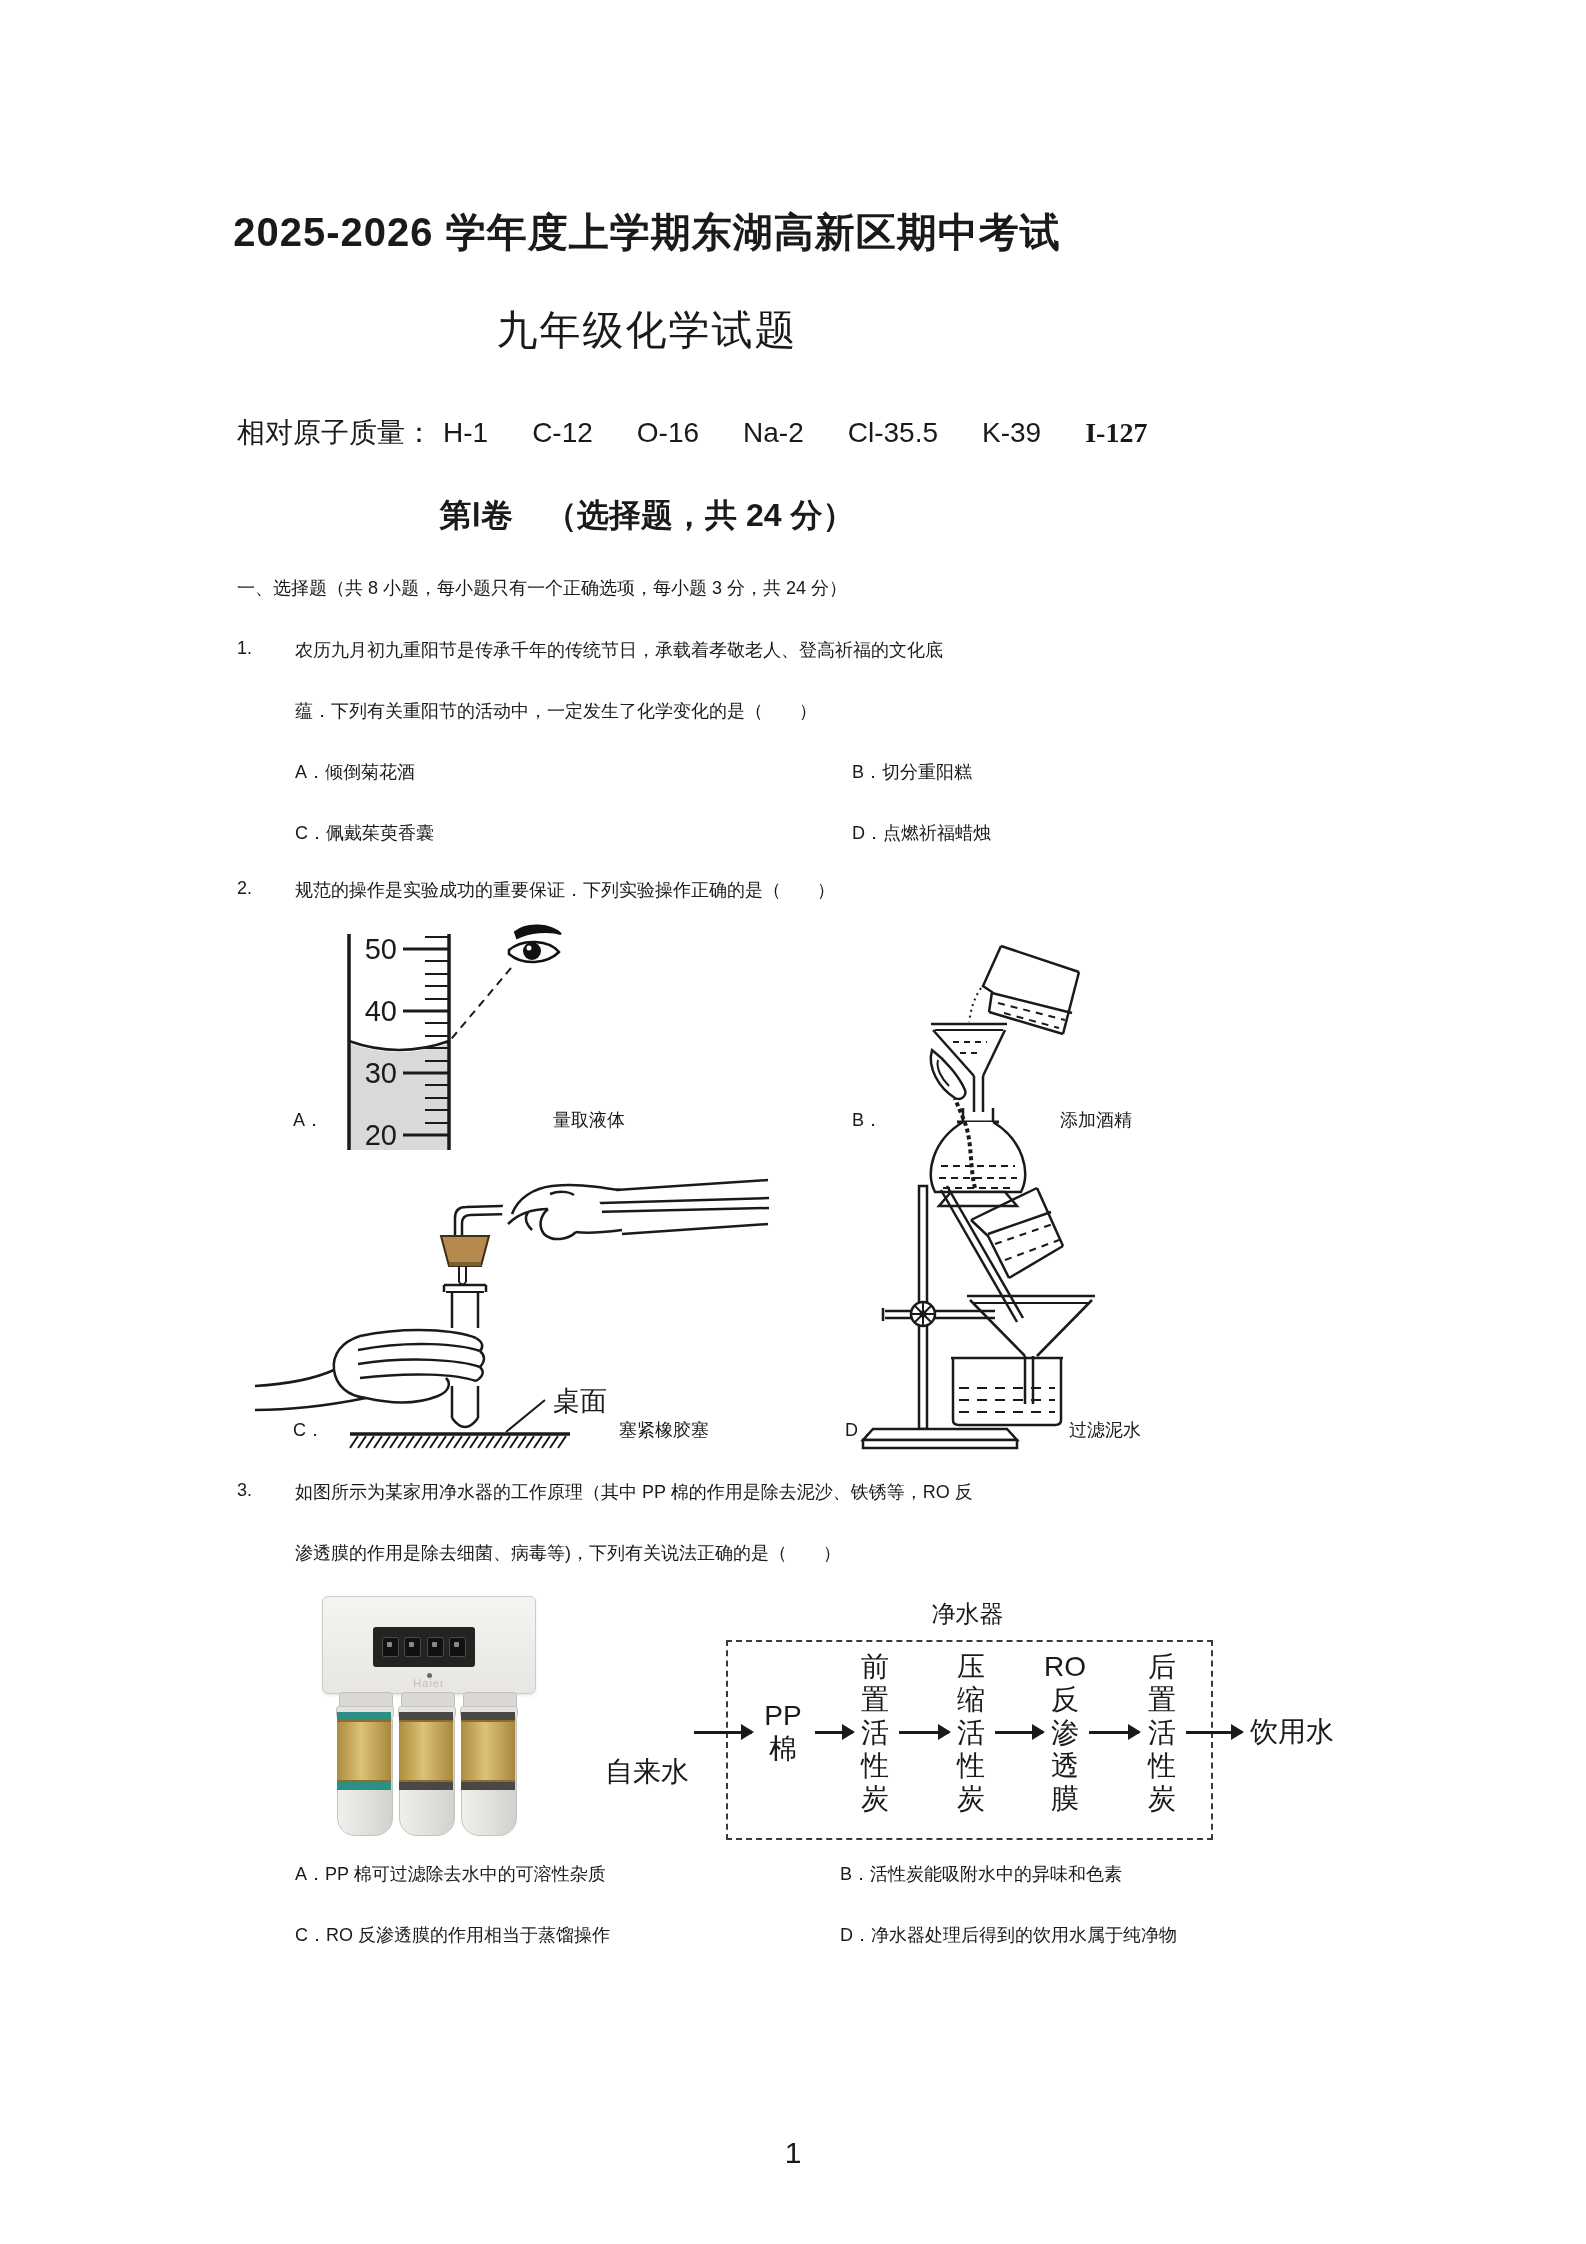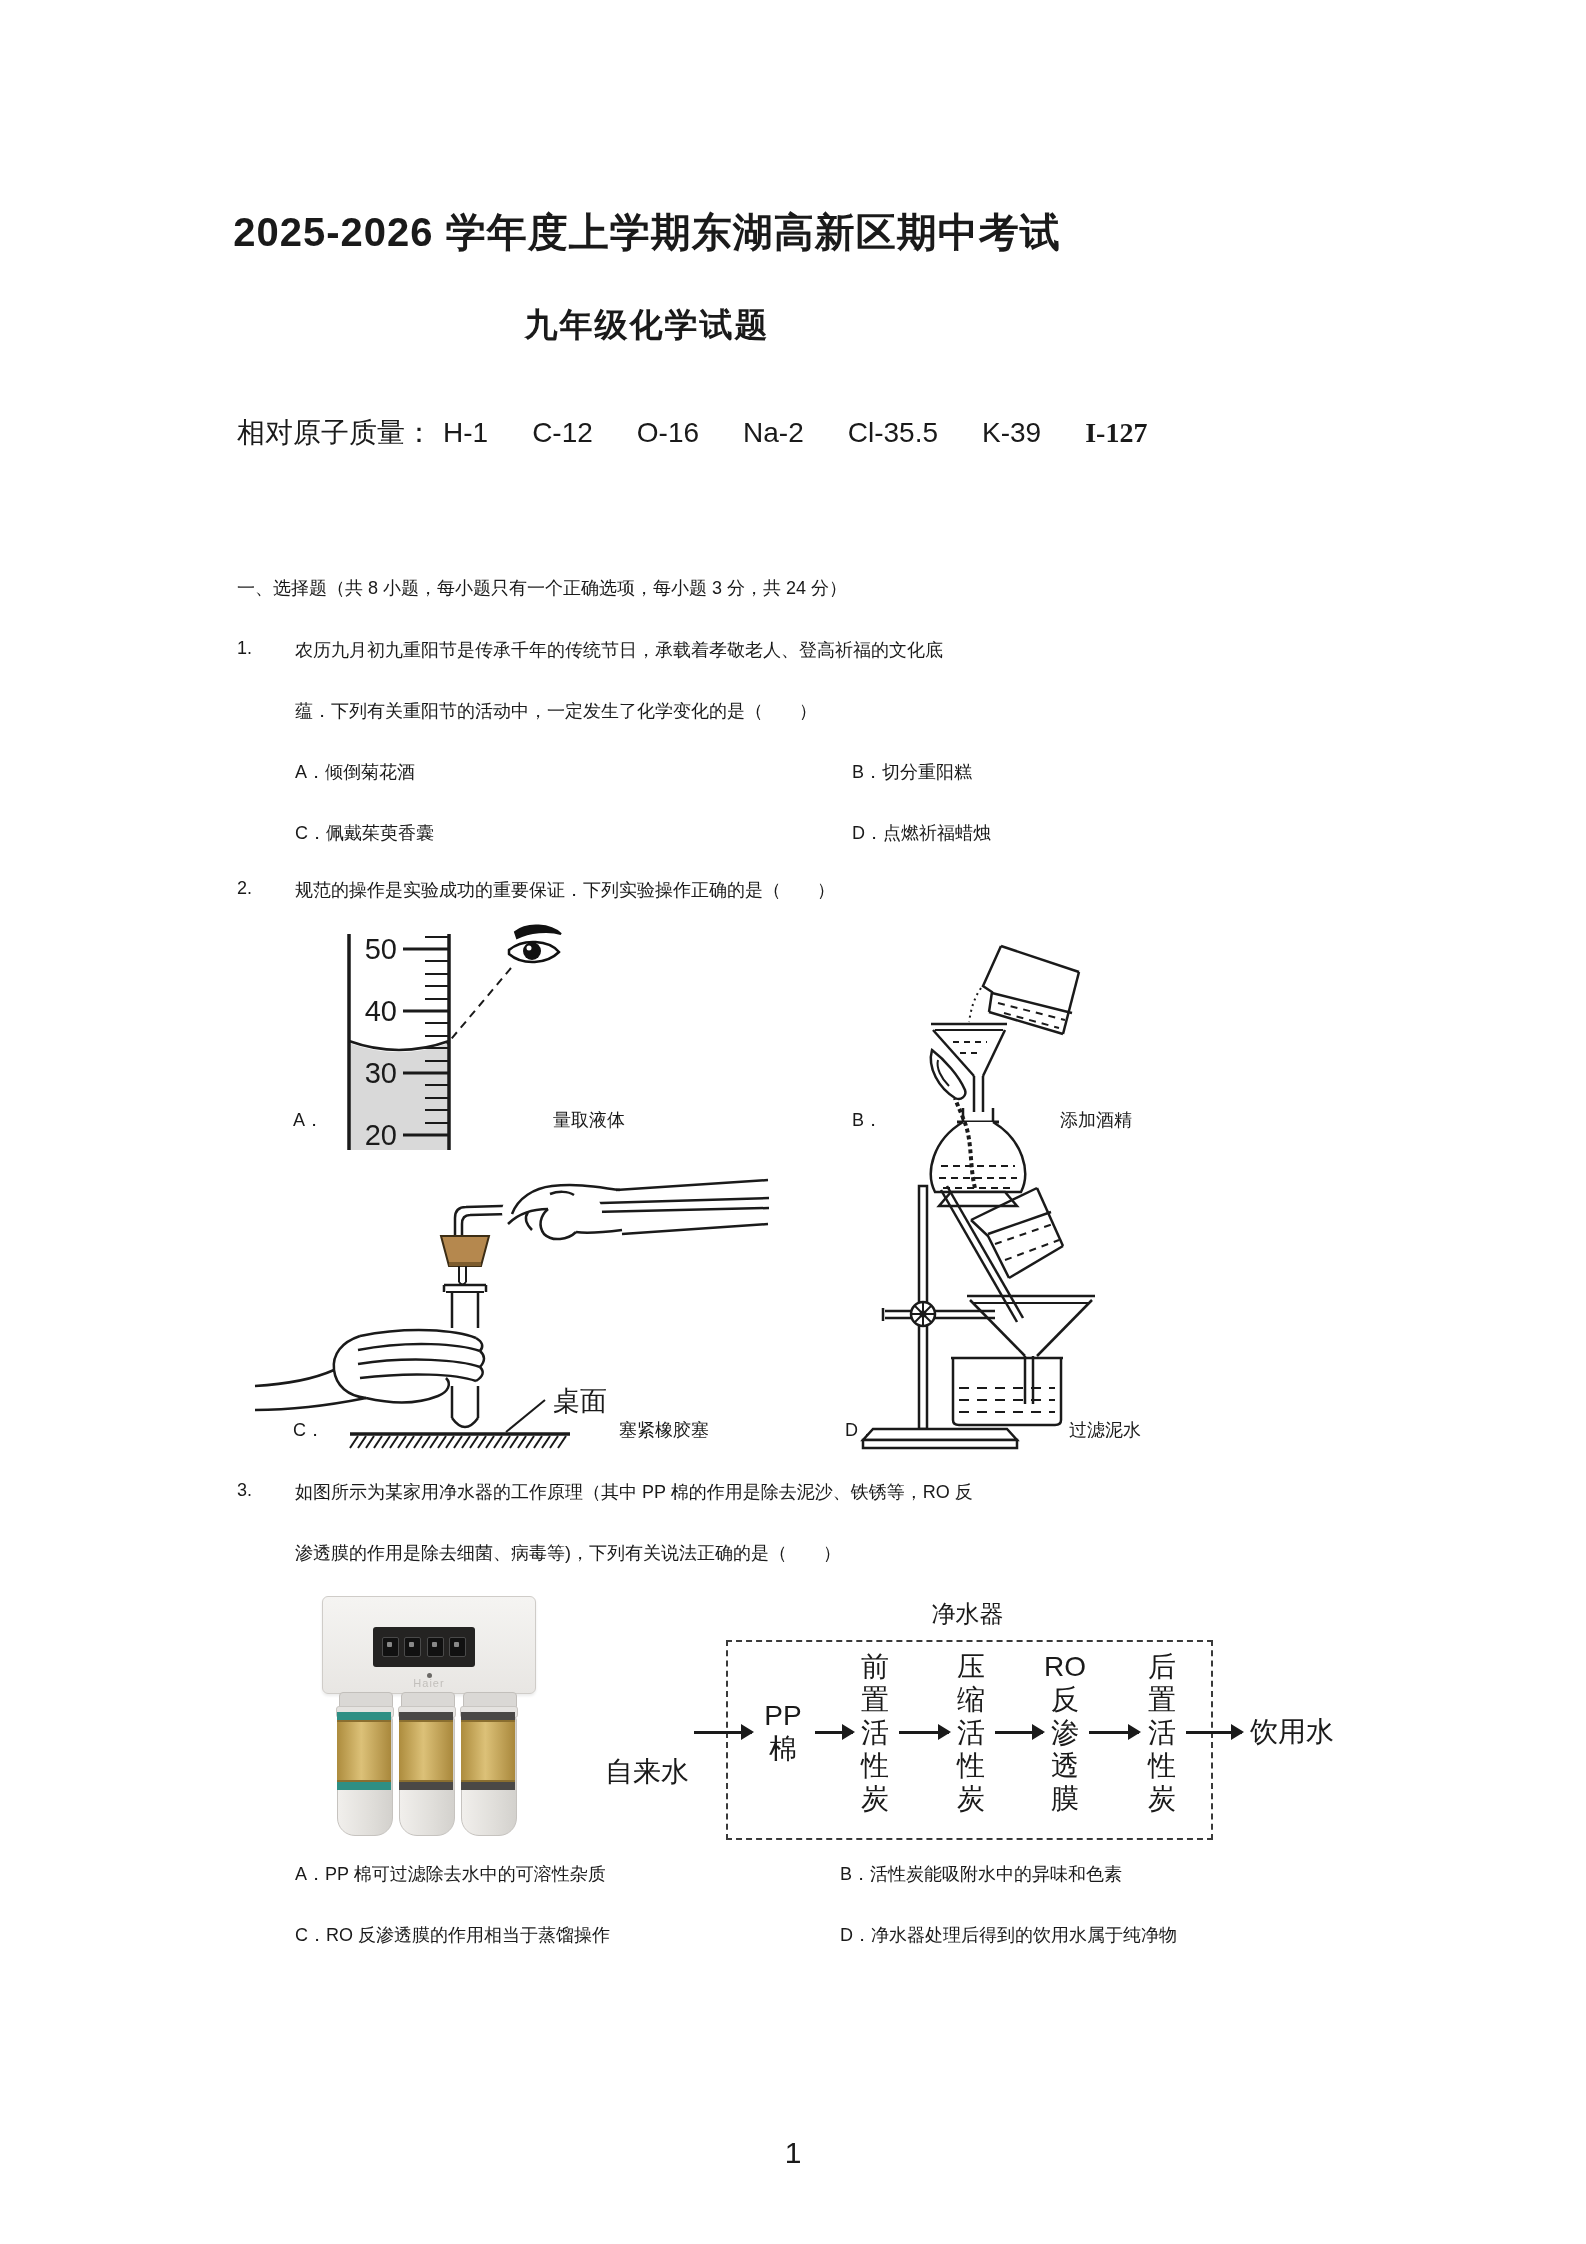--- a/index.html
+++ b/index.html
@@ -3,21 +3,21 @@
 <meta charset="utf-8">
 <style>
   html,body{margin:0;padding:0;background:#ffffff;}
   .page{
     position:relative;width:1586px;height:2244px;background:#ffffff;
     font-family:"Liberation Sans", sans-serif;color:#1a1a1a;overflow:hidden;
   }
   .abs{position:absolute;}
   .center-band{left:0;width:1294px;text-align:center;}
   .doc-title{font-size:40px;font-weight:bold;letter-spacing:1px;}
-  .doc-subtitle{font-size:33px;font-weight:bold;letter-spacing:2px;}
+  .doc-subtitle{font-size:41px;font-weight:normal;letter-spacing:2px;}
   .body-text{font-size:18px;}
   .section-heading{font-size:32px;font-weight:bold;}
   .atomic-line{left:237px;top:414px;display:flex;align-items:baseline;font-size:28px;}
   .atomic-items{display:flex;gap:44px;margin-left:10px;}
   .atomic-items span:last-child{font-family:"Liberation Serif", serif;font-weight:bold;}
   .qnum{position:absolute;left:237px;width:50px;}
   .qtext{position:absolute;left:295px;width:1140px;}
   .opt-letter{display:inline-block;}
   .opt-text{display:inline-block;}
   
@@ -65,20 +65,21 @@
       <span>H-1</span>
       <span>C-12</span>
       <span>O-16</span>
       <span>Na-2</span>
       <span>Cl-35.5</span>
       <span>K-39</span>
       <span>I-127</span>
     </span>
   </div>
 
+  <div class="abs center-band section-heading" style="top:494px;">第Ⅰ卷　（选择题，共 24 分）</div>
   <div class="abs body-text" style="left:237px;top:576px;">一、选择题（共 8 小题，每小题只有一个正确选项，每小题 3 分，共 24 分）</div>
 
   <div class="abs qnum body-text" style="top:638px;">1.</div>
   <div class="abs qtext body-text" style="top:699px;">蕴．下列有关重阳节的活动中，一定发生了化学变化的是（　　）</div>
   <div class="abs qtext body-text" style="top:638px;">农历九月初九重阳节是传承千年的传统节日，承载着孝敬老人、登高祈福的文化底</div>
 
   <div class="abs body-text" style="left:295px;top:760px;">
     <span class="opt-letter">A．</span><span class="opt-text">倾倒菊花酒</span>
   </div>
   <div class="abs body-text" style="left:852px;top:760px;">

